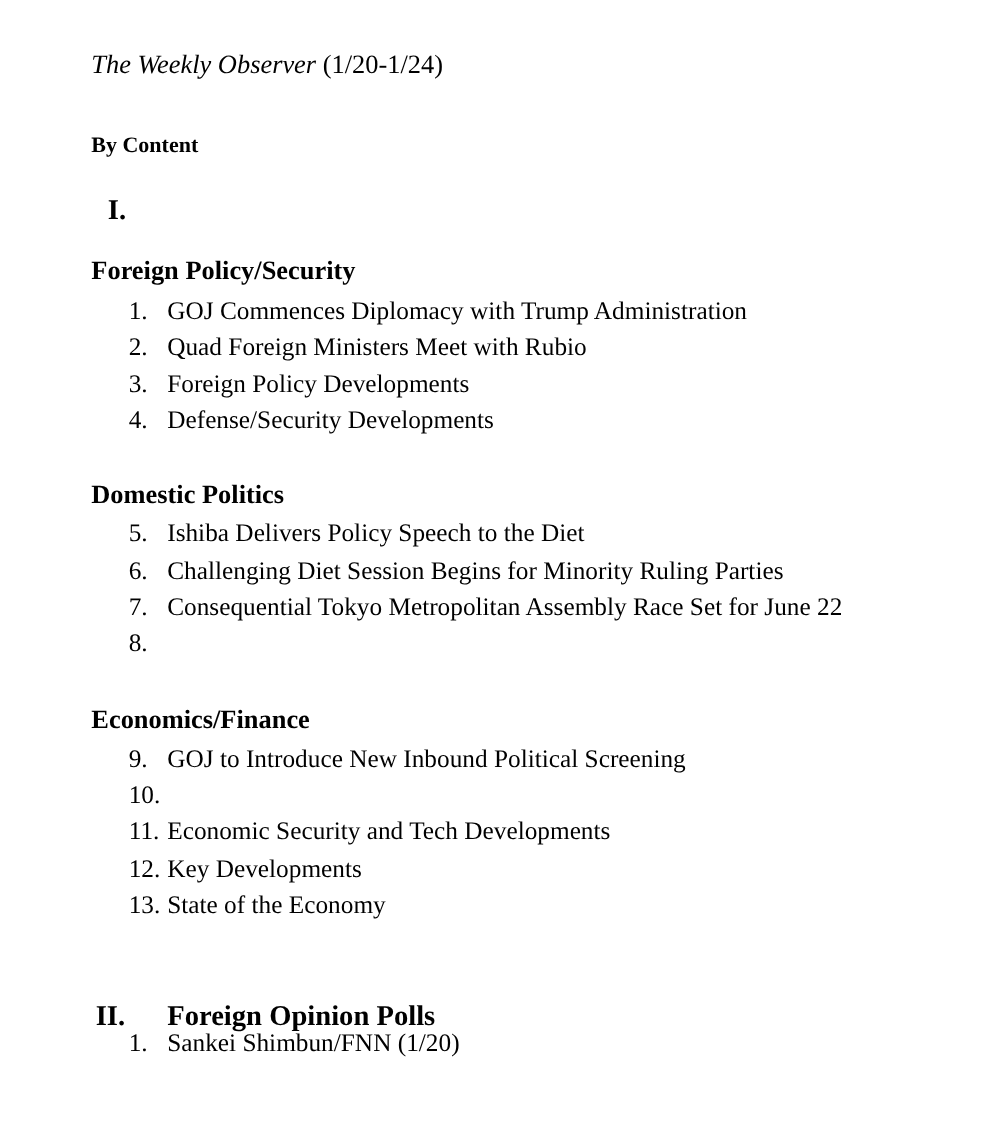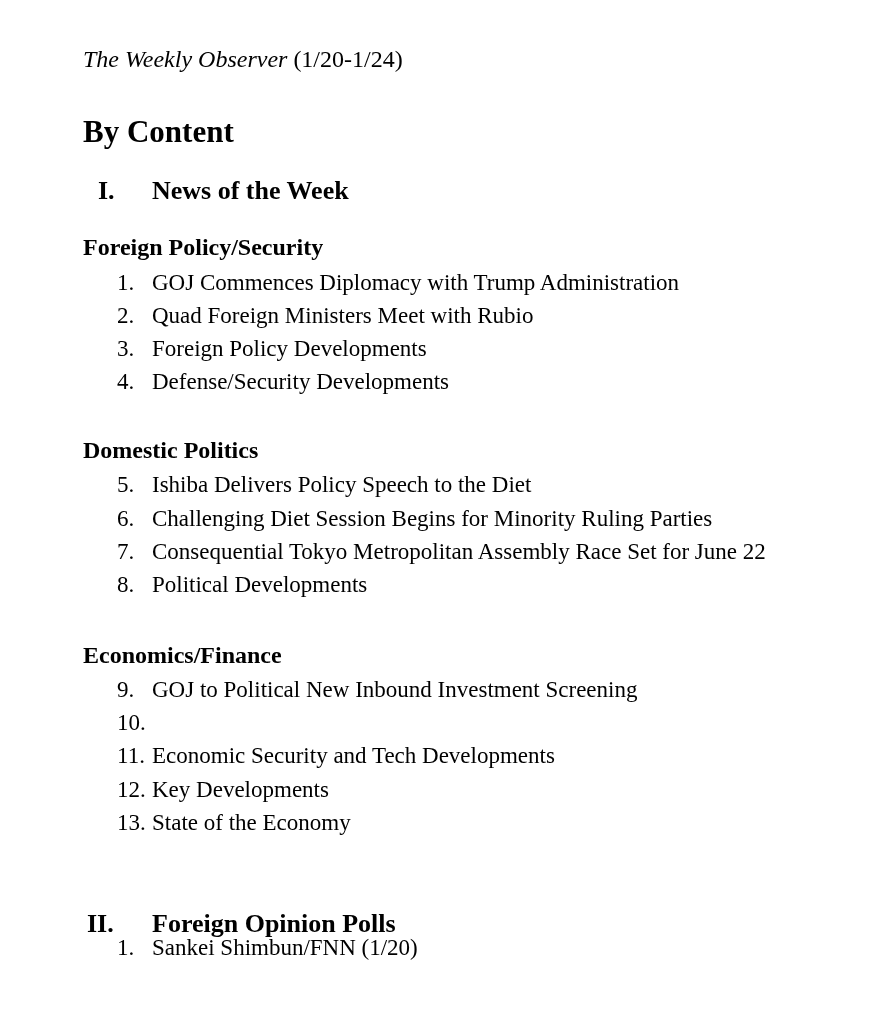--- a/index.html
+++ b/index.html
@@ -19,21 +19,21 @@
     .doc-title {
       left: 83px;
       top: 44px;
       font-size: 24px;
       line-height: 30px;
     }
     .doc-title .pub { font-style: italic; }
     .h1 {
       left: 83px;
       top: 114px;
-      font-size: 31px;
+      font-size: 20px;
       font-weight: bold;
       line-height: 36px;
     }
     .h2 {
       font-size: 26px;
       font-weight: bold;
       line-height: 32px;
     }
     .h2 .roman {
       position: absolute;
@@ -68,21 +68,20 @@
 
 <div class="abs doc-title">
   <span class="pub">The Weekly Observer</span>
   <span>(1/20-1/24)</span>
 </div>
 
 <div class="abs h1">By Content</div>
 
 <div class="abs h2" style="left:98px; top:175px; width:400px; height:32px;">
   <span class="roman">I.</span>
-  <span class="htext" style="left:54px;">News of the Week</span>
 </div>
 
 <div class="abs h3" style="top:232px;">Foreign Policy/Security</div>
 
 <div class="abs item" style="left:117px; top:269px; width:700px; height:28px;">
   <span class="num">1.</span>
   <span class="txt">GOJ Commences Diplomacy with Trump Administration</span>
 </div>
 <div class="abs item" style="left:117px; top:302px; width:700px; height:28px;">
   <span class="num">2.</span>
@@ -106,28 +105,27 @@
 <div class="abs item" style="left:117px; top:505px; width:740px; height:28px;">
   <span class="num">6.</span>
   <span class="txt">Challenging Diet Session Begins for Minority Ruling Parties</span>
 </div>
 <div class="abs item" style="left:117px; top:538px; width:740px; height:28px;">
   <span class="num">7.</span>
   <span class="txt">Consequential Tokyo Metropolitan Assembly Race Set for June 22</span>
 </div>
 <div class="abs item" style="left:117px; top:571px; width:740px; height:28px;">
   <span class="num">8.</span>
-  <span class="txt">Political Developments</span>
 </div>
 
 <div class="abs h3" style="top:640px;">Economics/Finance</div>
 
 <div class="abs item" style="left:117px; top:676px; width:700px; height:28px;">
   <span class="num">9.</span>
-  <span class="txt">GOJ to Political New Inbound Investment Screening</span>
+  <span class="txt">GOJ to Introduce New Inbound Political Screening</span>
 </div>
 <div class="abs item" style="left:117px; top:709px; width:700px; height:28px;">
   <span class="num">10.</span>
 </div>
 <div class="abs item" style="left:117px; top:742px; width:700px; height:28px;">
   <span class="num">11.</span>
   <span class="txt">Economic Security and Tech Developments</span>
 </div>
 <div class="abs item" style="left:117px; top:776px; width:700px; height:28px;">
   <span class="num">12.</span>

